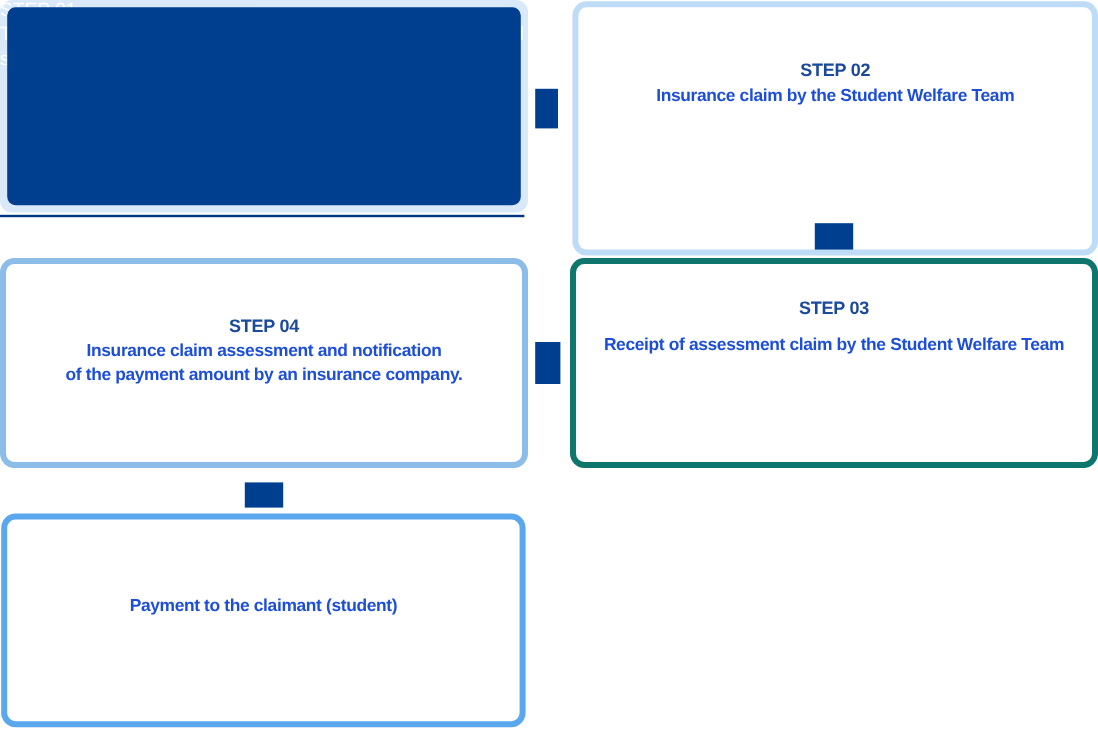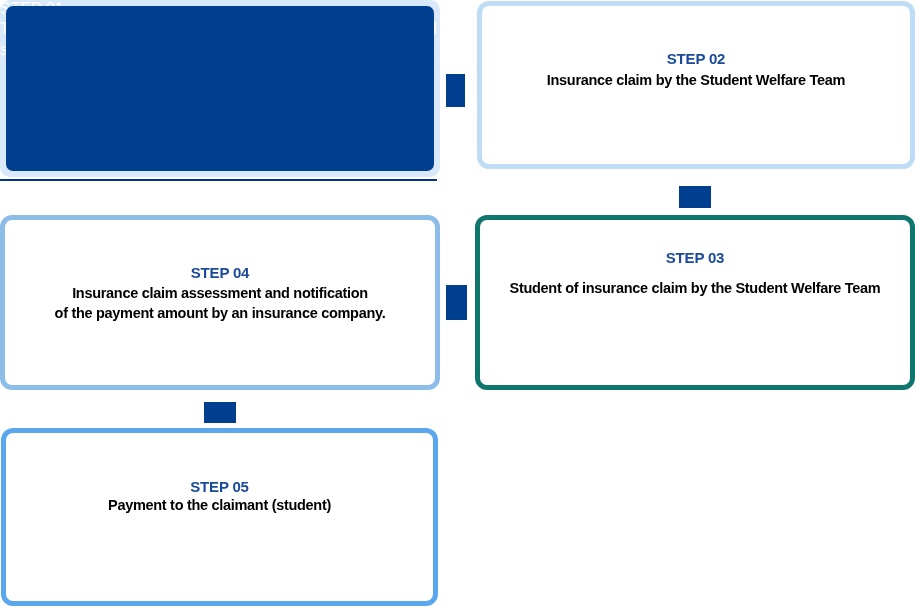--- a/index.html
+++ b/index.html
@@ -7,34 +7,34 @@
     position:relative;width:915px;height:608px;background:#ffffff;overflow:hidden;
     font-family:"Liberation Sans", sans-serif;
   }
   .card{position:absolute;box-sizing:border-box;background:#ffffff;border-radius:12px;}
   .card .title{
     position:absolute;left:0;right:0;text-align:center;
     font-size:15px;font-weight:700;color:#1b4a9b;letter-spacing:-0.2px;
   }
   .card .body{
     position:absolute;left:0;right:0;text-align:center;
-    font-size:14.5px;font-weight:700;color:#000000;letter-spacing:-0.3px;
+    font-size:14.5px;font-weight:700;color:#1d4ed8;letter-spacing:-0.3px;
   }
   .card .body .line{display:block;line-height:20px;white-space:nowrap;}
 
   
   #step1-wrap{position:absolute;left:0;top:0;width:440px;height:177px;background:#d9e9fa;border-radius:10px;}
   #step1-fill{position:absolute;left:6px;top:6px;width:428px;height:165px;background:#003e90;border-radius:7px;}
   #step1-wrap .title{top:38px;color:#ffffff;}
   #step1-wrap .body{top:76px;color:#ffffff;}
   #step1-wrap .body .line{line-height:21px;}
   #step1-underline{position:absolute;left:0;top:179px;width:437px;height:2px;background:#00377e;}
 
   
-  #step2{left:477px;top:1px;width:438px;height:168px;border:5px solid #bedcf5;}
+  #step2{left:477px;top:1px;width:438px;height:212px;border:5px solid #bedcf5;}
   #step2 .title{top:44px;}
   #step2 .body{top:64px;}
 
   
   #step3{left:475px;top:215px;width:440px;height:175px;border:5px solid #0f766e;}
   #step3 .title{top:29px;}
   #step3 .body{top:58px;}
 
   
   #step4{left:0px;top:215px;width:440px;height:175px;border:5px solid #8cbde9;}
@@ -72,34 +72,33 @@
   <div id="step2" class="card">
     <div class="title">STEP 02</div>
     <div class="body">
       <span class="line">Insurance claim by the Student Welfare Team</span>
     </div>
   </div>
 
   <div id="step3" class="card">
     <div class="title">STEP 03</div>
     <div class="body">
-      <span class="line">Student of insurance claim by the Student Welfare Team</span>
+      <span class="line">Receipt of assessment claim by the Student Welfare Team</span>
     </div>
   </div>
 
   <div id="step4" class="card">
     <div class="title">STEP 04</div>
     <div class="body">
       <span class="line">Insurance claim assessment and notification</span>
       <span class="line">of the payment amount by an insurance company.</span>
     </div>
   </div>
 
   <div id="step5" class="card">
-    <div class="title">STEP 05</div>
     <div class="body">
       <span class="line">Payment to the claimant (student)</span>
     </div>
   </div>
 
   <div id="conn-1-2" class="connector"></div>
   <div id="conn-2-3" class="connector"></div>
   <div id="conn-3-4" class="connector"></div>
   <div id="conn-4-5" class="connector"></div>
 

